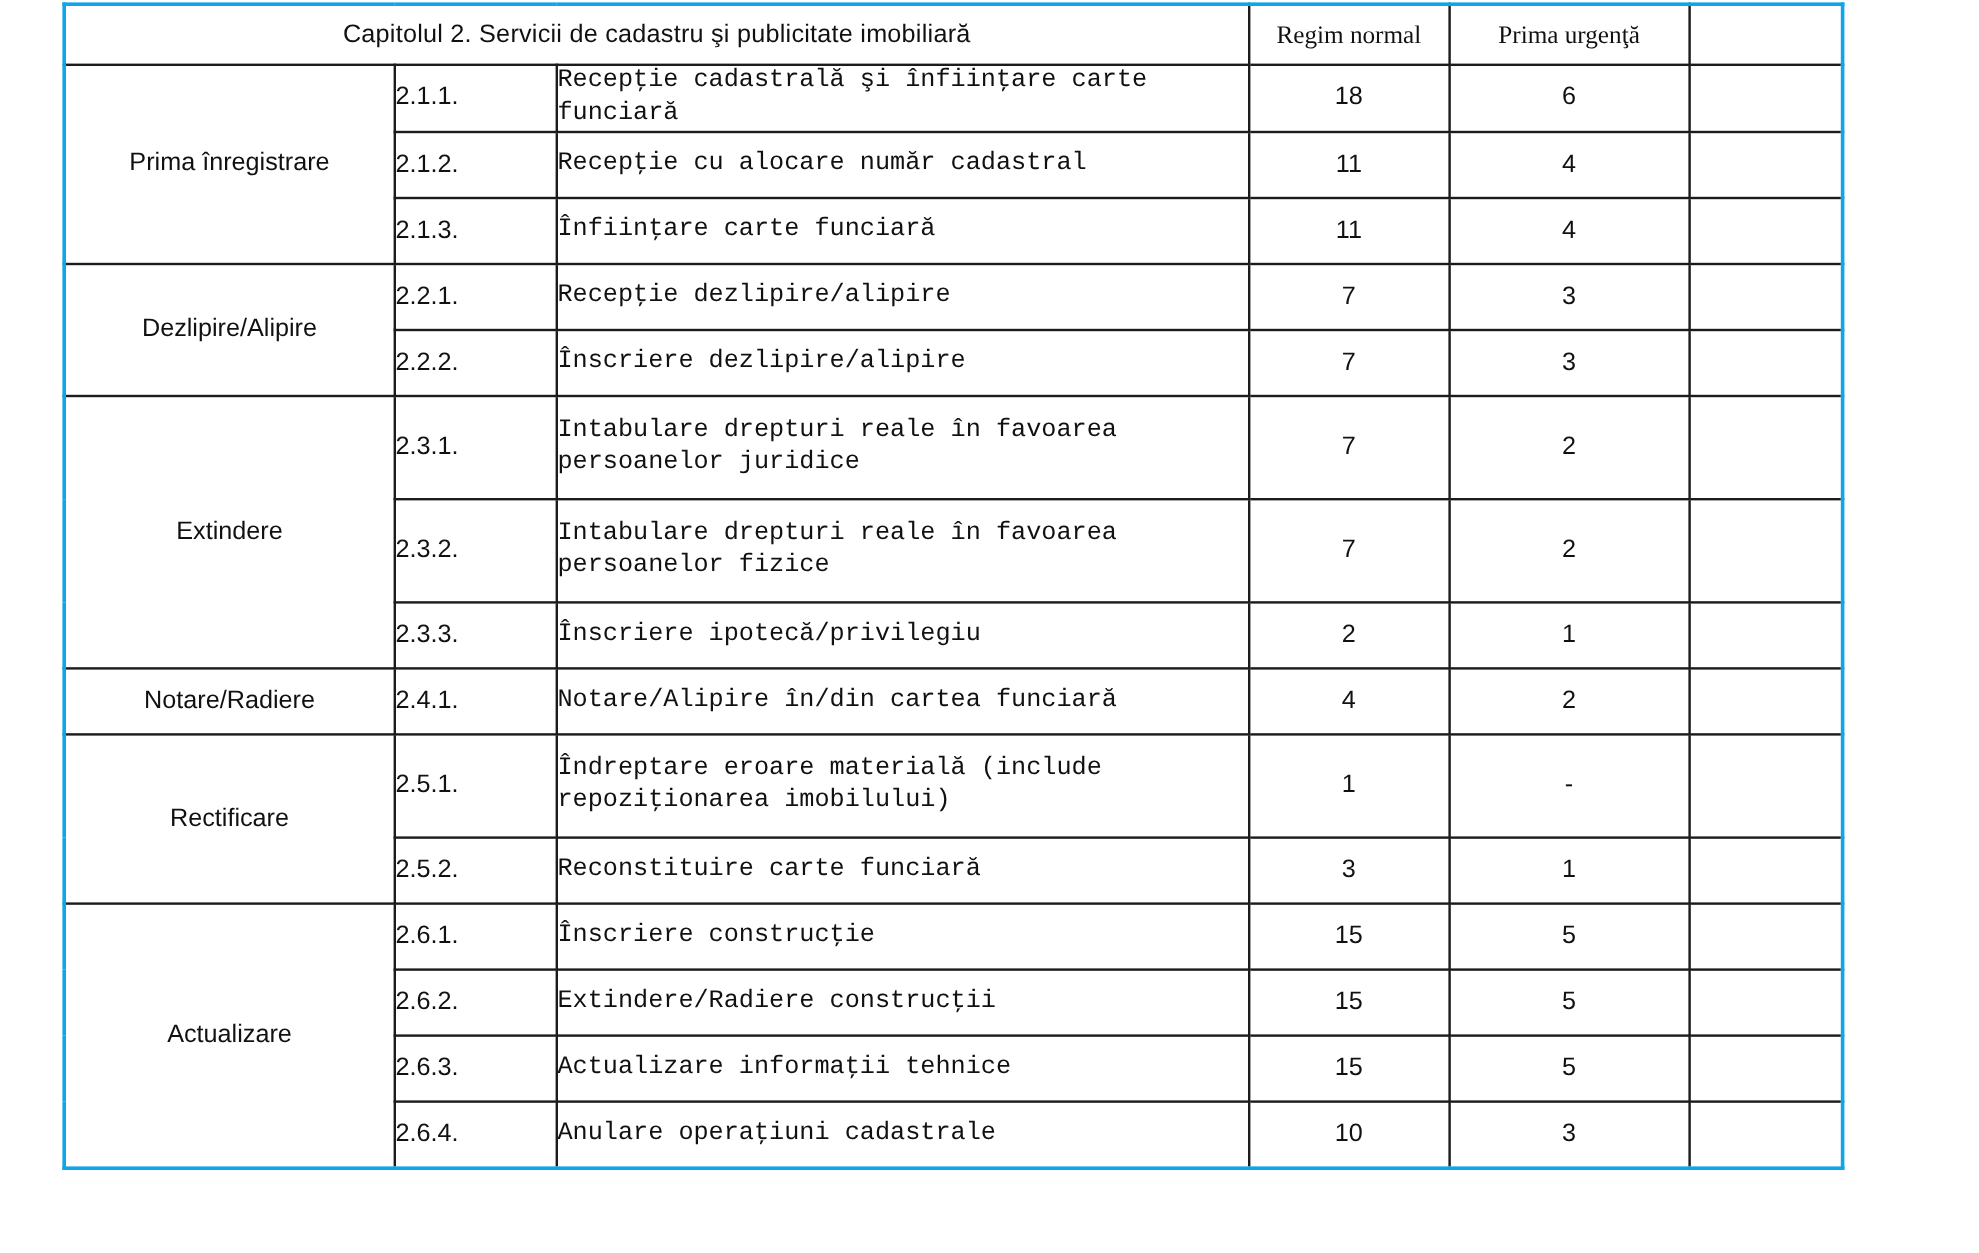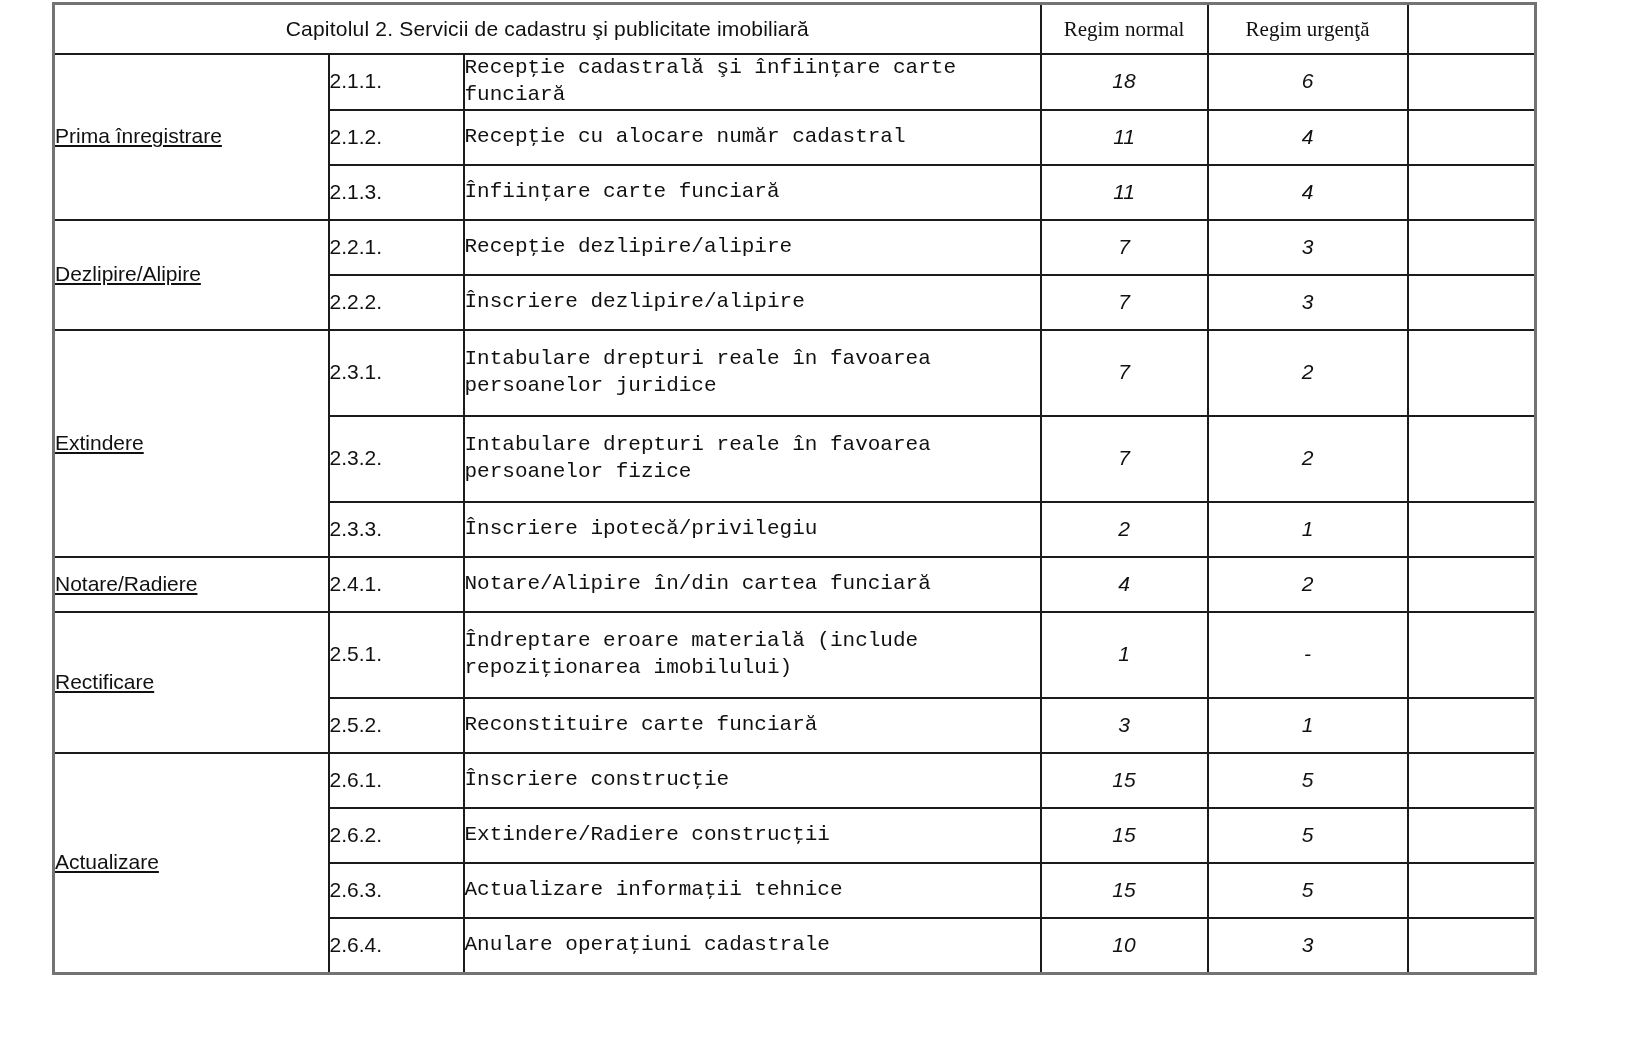--- a/index.html
+++ b/index.html
@@ -24,21 +24,21 @@
   .table-wrap {
     position: absolute;
     left: 52px;
     top: 2px;
     width: 1482px;
   }
   table.fee-table {
     border-collapse: collapse;
     table-layout: fixed;
     width: 1482px;
-    border: 3px solid #737373;
+    border: 3px solid #0ea5e9;
   }
   table.fee-table td,
   table.fee-table th {
     border: 2px solid #1b1b1b;
     padding: 0;
     vertical-align: middle;
     font-weight: normal;
     font-size: 21px;
     line-height: 1.28;
     color: #111111;
@@ -59,41 +59,40 @@
     white-space: nowrap;
   }
   .header-col {
     text-align: center;
     font-weight: bold;
     font-size: 21px;
     padding: 12px 4px;
     font-family: Liberation Serif, serif;
   }
   .group-cell {
+    text-align: center;
     font-size: 21px;
     padding: 8px 6px;
-    text-decoration: underline;
   }
   .code-cell {
     text-align: left;
     font-size: 21px;
     padding: 10px 4px;
     white-space: nowrap;
   }
   .name-cell {
     text-align: left;
     font-size: 21px;
     padding: 10px 12px;
     font-family: Liberation Mono, monospace;
   }
   .num-cell {
     text-align: center;
     font-size: 21px;
     padding: 10px 4px;
-    font-style: italic;
   }
   .blank-cell {
     padding: 10px 4px;
   }
   .two-line {
     line-height: 1.3;
   }
   
   tr.r-head   td { height: 48px; }
   tr.r-1      td { height: 53px; }
@@ -111,21 +110,21 @@
         <col class="c-name">
         <col class="c-normal">
         <col class="c-urgent">
         <col class="c-blank">
       </colgroup>
       <tbody>
 
         <tr class="r-head">
           <td class="header-title" colspan="3">Capitolul  2. Servicii de cadastru şi publicitate  imobiliară</td>
           <td class="header-col">Regim normal</td>
-          <td class="header-col">Regim urgenţă</td>
+          <td class="header-col">Prima urgenţă</td>
           <td class="header-col"></td>
         </tr>
 
         <tr class="r-1">
           <td class="group-cell" rowspan="3">Prima  înregistrare</td>
           <td class="code-cell">2.1.1.</td>
           <td class="name-cell">Recepţie  cadastrală şi înfiinţare carte funciară</td>
           <td class="num-cell">18</td>
           <td class="num-cell">6</td>
           <td class="blank-cell"></td>

